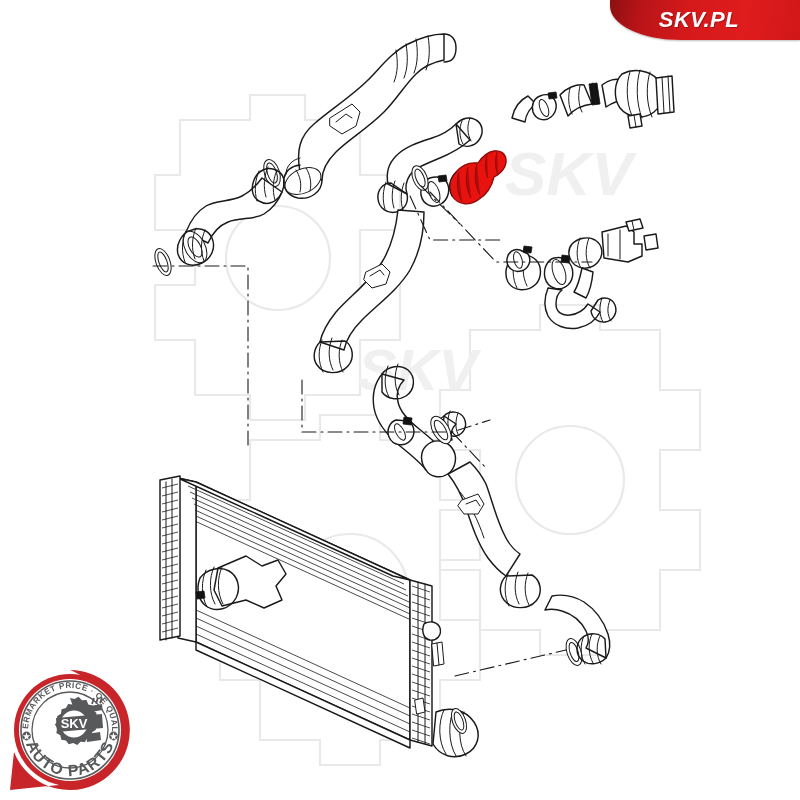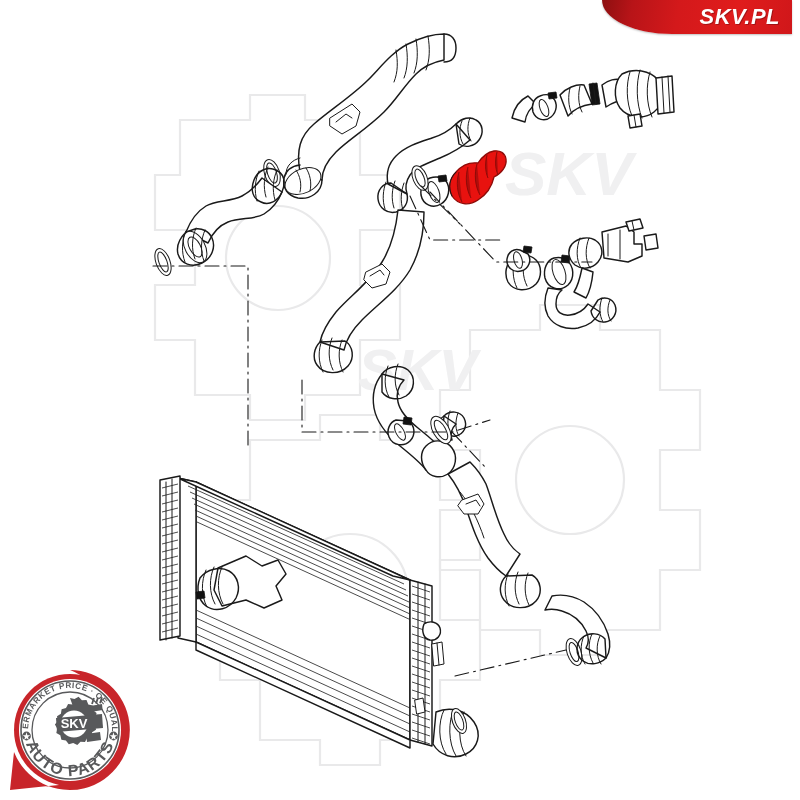--- a/index.html
+++ b/index.html
@@ -2,25 +2,25 @@
 <html><head>
 <meta charset="utf-8">
 <style>
   html,body{margin:0;padding:0;background:#fff;}
   body{width:800px;height:800px;overflow:hidden;
        font-family:"Liberation Sans", sans-serif;}
   #stage{position:relative;width:800px;height:800px;background:#ffffff;overflow:hidden;}
 
   
   #brand-banner{
-    position:absolute; top:0; right:8px; width:190px; height:34px;
+    position:absolute; top:0; right:0; width:190px; height:40px;
     background:linear-gradient(100deg,#8d0f10 0%,#b81418 16%,#d4191b 40%,#e01c1c 70%,#d0171a 100%);
     border-bottom-left-radius:70px 34px;
     border-bottom-right-radius:0;
-    display:flex; align-items:center; justify-content:flex-end;
+    display:flex; align-items:center; justify-content:center;
     padding-right:12px; box-sizing:border-box;
     box-shadow:0 1px 2px rgba(0,0,0,.25);
   }
   #brand-banner .wordmark{
     color:#fff; font-weight:bold; font-style:italic; font-size:22px;
     letter-spacing:.5px; line-height:1;
     text-shadow:1px 1px 0 rgba(0,0,0,.25);
     font-family:"Liberation Sans", sans-serif;
   }
 

